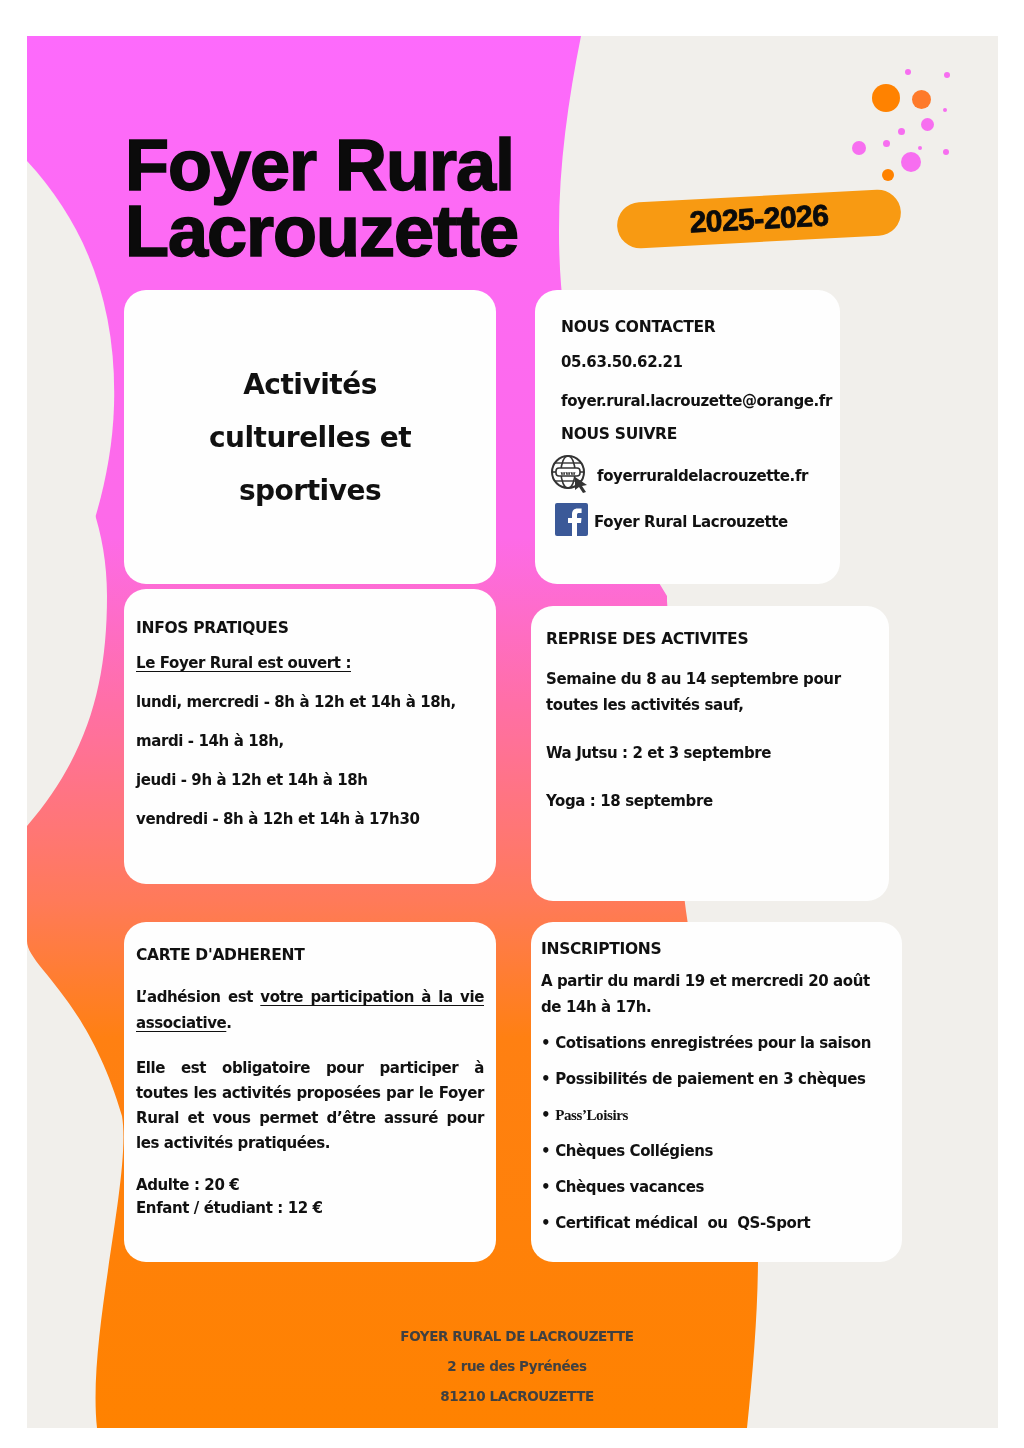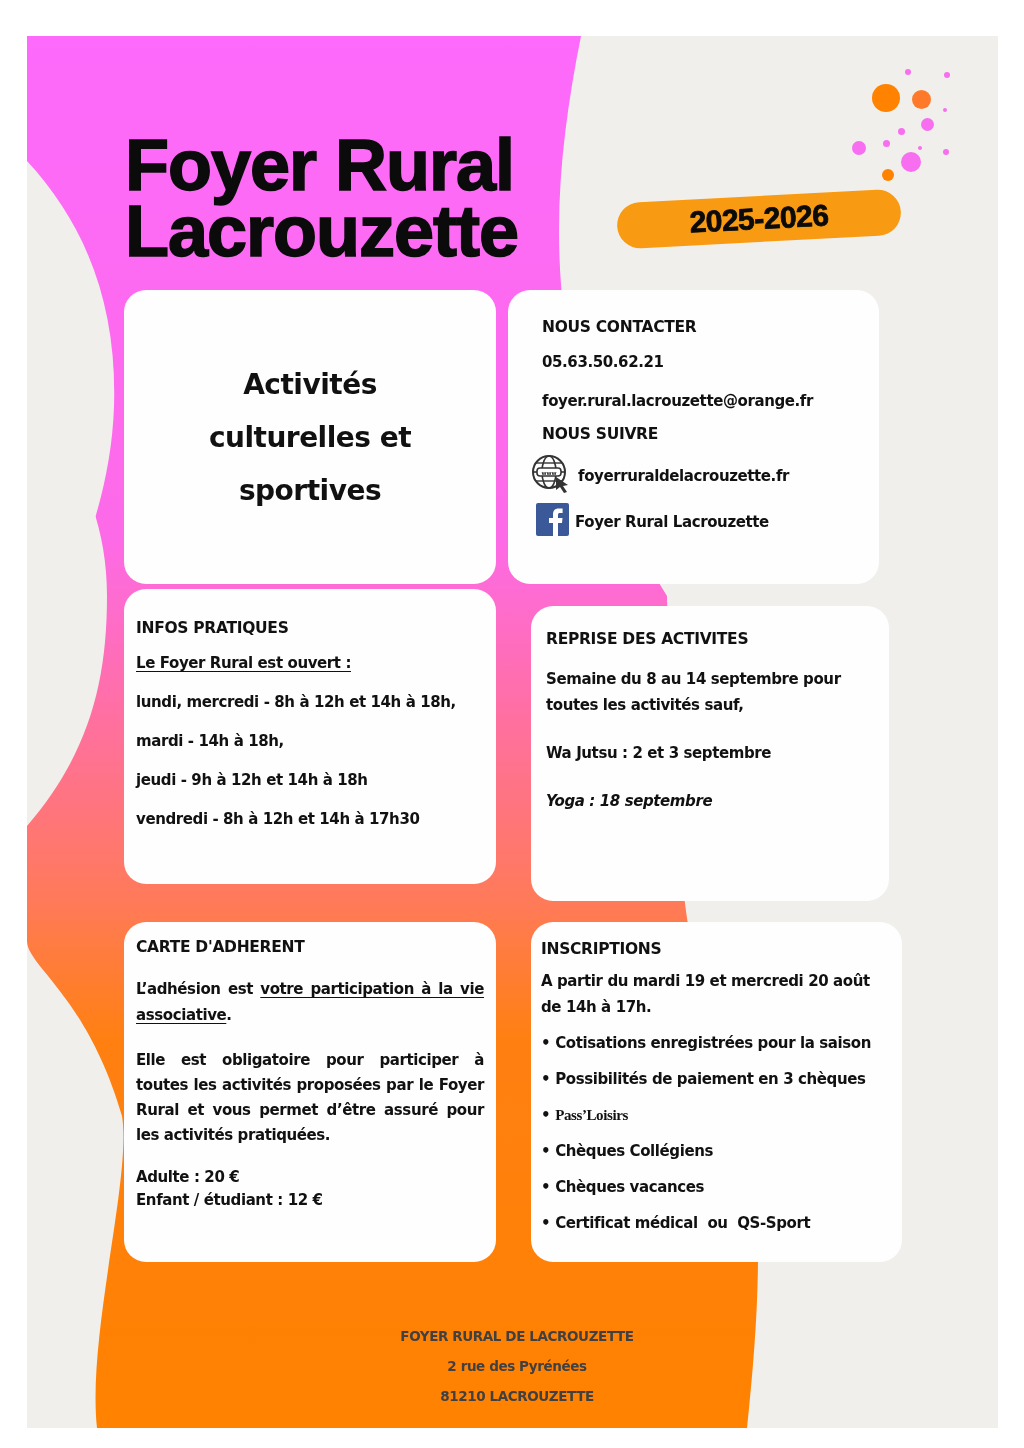--- a/index.html
+++ b/index.html
@@ -34,24 +34,24 @@
     font-family: "DejaVu Sans", sans-serif; font-weight: bold;
   }
   .card h2 {
     margin: 0; font-size: 15.5px; font-weight: bold; letter-spacing: -0.3px;
   }
   .card p { margin: 0; font-size: 15px; letter-spacing: -0.4px; line-height: 26px; }
   .u { text-decoration: underline; text-underline-offset: 3px; }
   .card-hero { left: 97px; top: 254px; width: 372px; height: 294px;
     display: flex; align-items: center; justify-content: center; text-align: center; }
   .card-hero .hero-text { font-size: 28px; line-height: 53px; font-weight: bold; letter-spacing: -0.5px; }
-  .card-contact { left: 481px; top: 254px; width: 371px; height: 294px; padding: 28px 34px; }
+  .card-contact { left: 508px; top: 254px; width: 305px; height: 294px; padding: 28px 26px; }
   .card-infos { left: 97px; top: 553px; width: 372px; height: 295px; padding: 30px 12px; }
   .card-reprise { left: 504px; top: 570px; width: 358px; height: 295px; padding: 24px 15px; }
-  .card-adherent { left: 97px; top: 886px; width: 372px; height: 340px; padding: 16px 12px 0 12px; }
+  .card-adherent { left: 97px; top: 886px; width: 372px; height: 340px; padding: 24px 12px 0 12px; }
   .card-inscriptions { left: 504px; top: 886px; width: 371px; height: 340px; padding: 18px 10px; }
   .row-link { display: flex; align-items: center; gap: 6px; }
   .justify { text-align: justify; }
   .footer {
     position: absolute; left: 260px; top: 1285px; width: 460px; text-align: center;
     font-family: "DejaVu Sans", sans-serif; font-weight: bold; color: #404040;
   }
   .footer div { font-size: 13.5px; line-height: 30px; letter-spacing: -0.4px; }
 </style>
 </head>
@@ -143,21 +143,21 @@
     <p style="margin-top:13px;">lundi, mercredi - 8h à 12h et 14h à 18h,</p>
     <p style="margin-top:13px;">mardi - 14h à 18h,</p>
     <p style="margin-top:13px;">jeudi - 9h à 12h et 14h à 18h</p>
     <p style="margin-top:13px;">vendredi - 8h à 12h et 14h à 17h30</p>
   </div>
 
   <div class="card card-reprise">
     <h2>REPRISE DES ACTIVITES</h2>
     <p style="margin-top:18px;width:310px;">Semaine du 8 au 14 septembre pour toutes les activités sauf,</p>
     <p style="margin-top:22px;">Wa Jutsu : 2 et 3 septembre</p>
-    <p style="margin-top:22px;font-style:italic;">Yoga : 18 septembre</p>
+    <p style="margin-top:22px;">Yoga : 18 septembre</p>
   </div>
 
   <div class="card card-adherent">
     <h2>CARTE D'ADHERENT</h2>
     <p class="justify" style="margin-top:20px;"><span>L’adhésion est </span><span class="u">votre participation à la vie</span><span> </span><span class="u">associative</span><span>.</span></p>
     <p class="justify" style="margin-top:20px;line-height:25px;">Elle est obligatoire pour participer à toutes les activités proposées par le Foyer Rural et vous  permet d’être assuré pour les activités pratiquées.</p>
     <p style="margin-top:18px;line-height:23px;">Adulte : 20 €</p>
     <p style="line-height:23px;">Enfant / étudiant : 12 €</p>
   </div>
 

